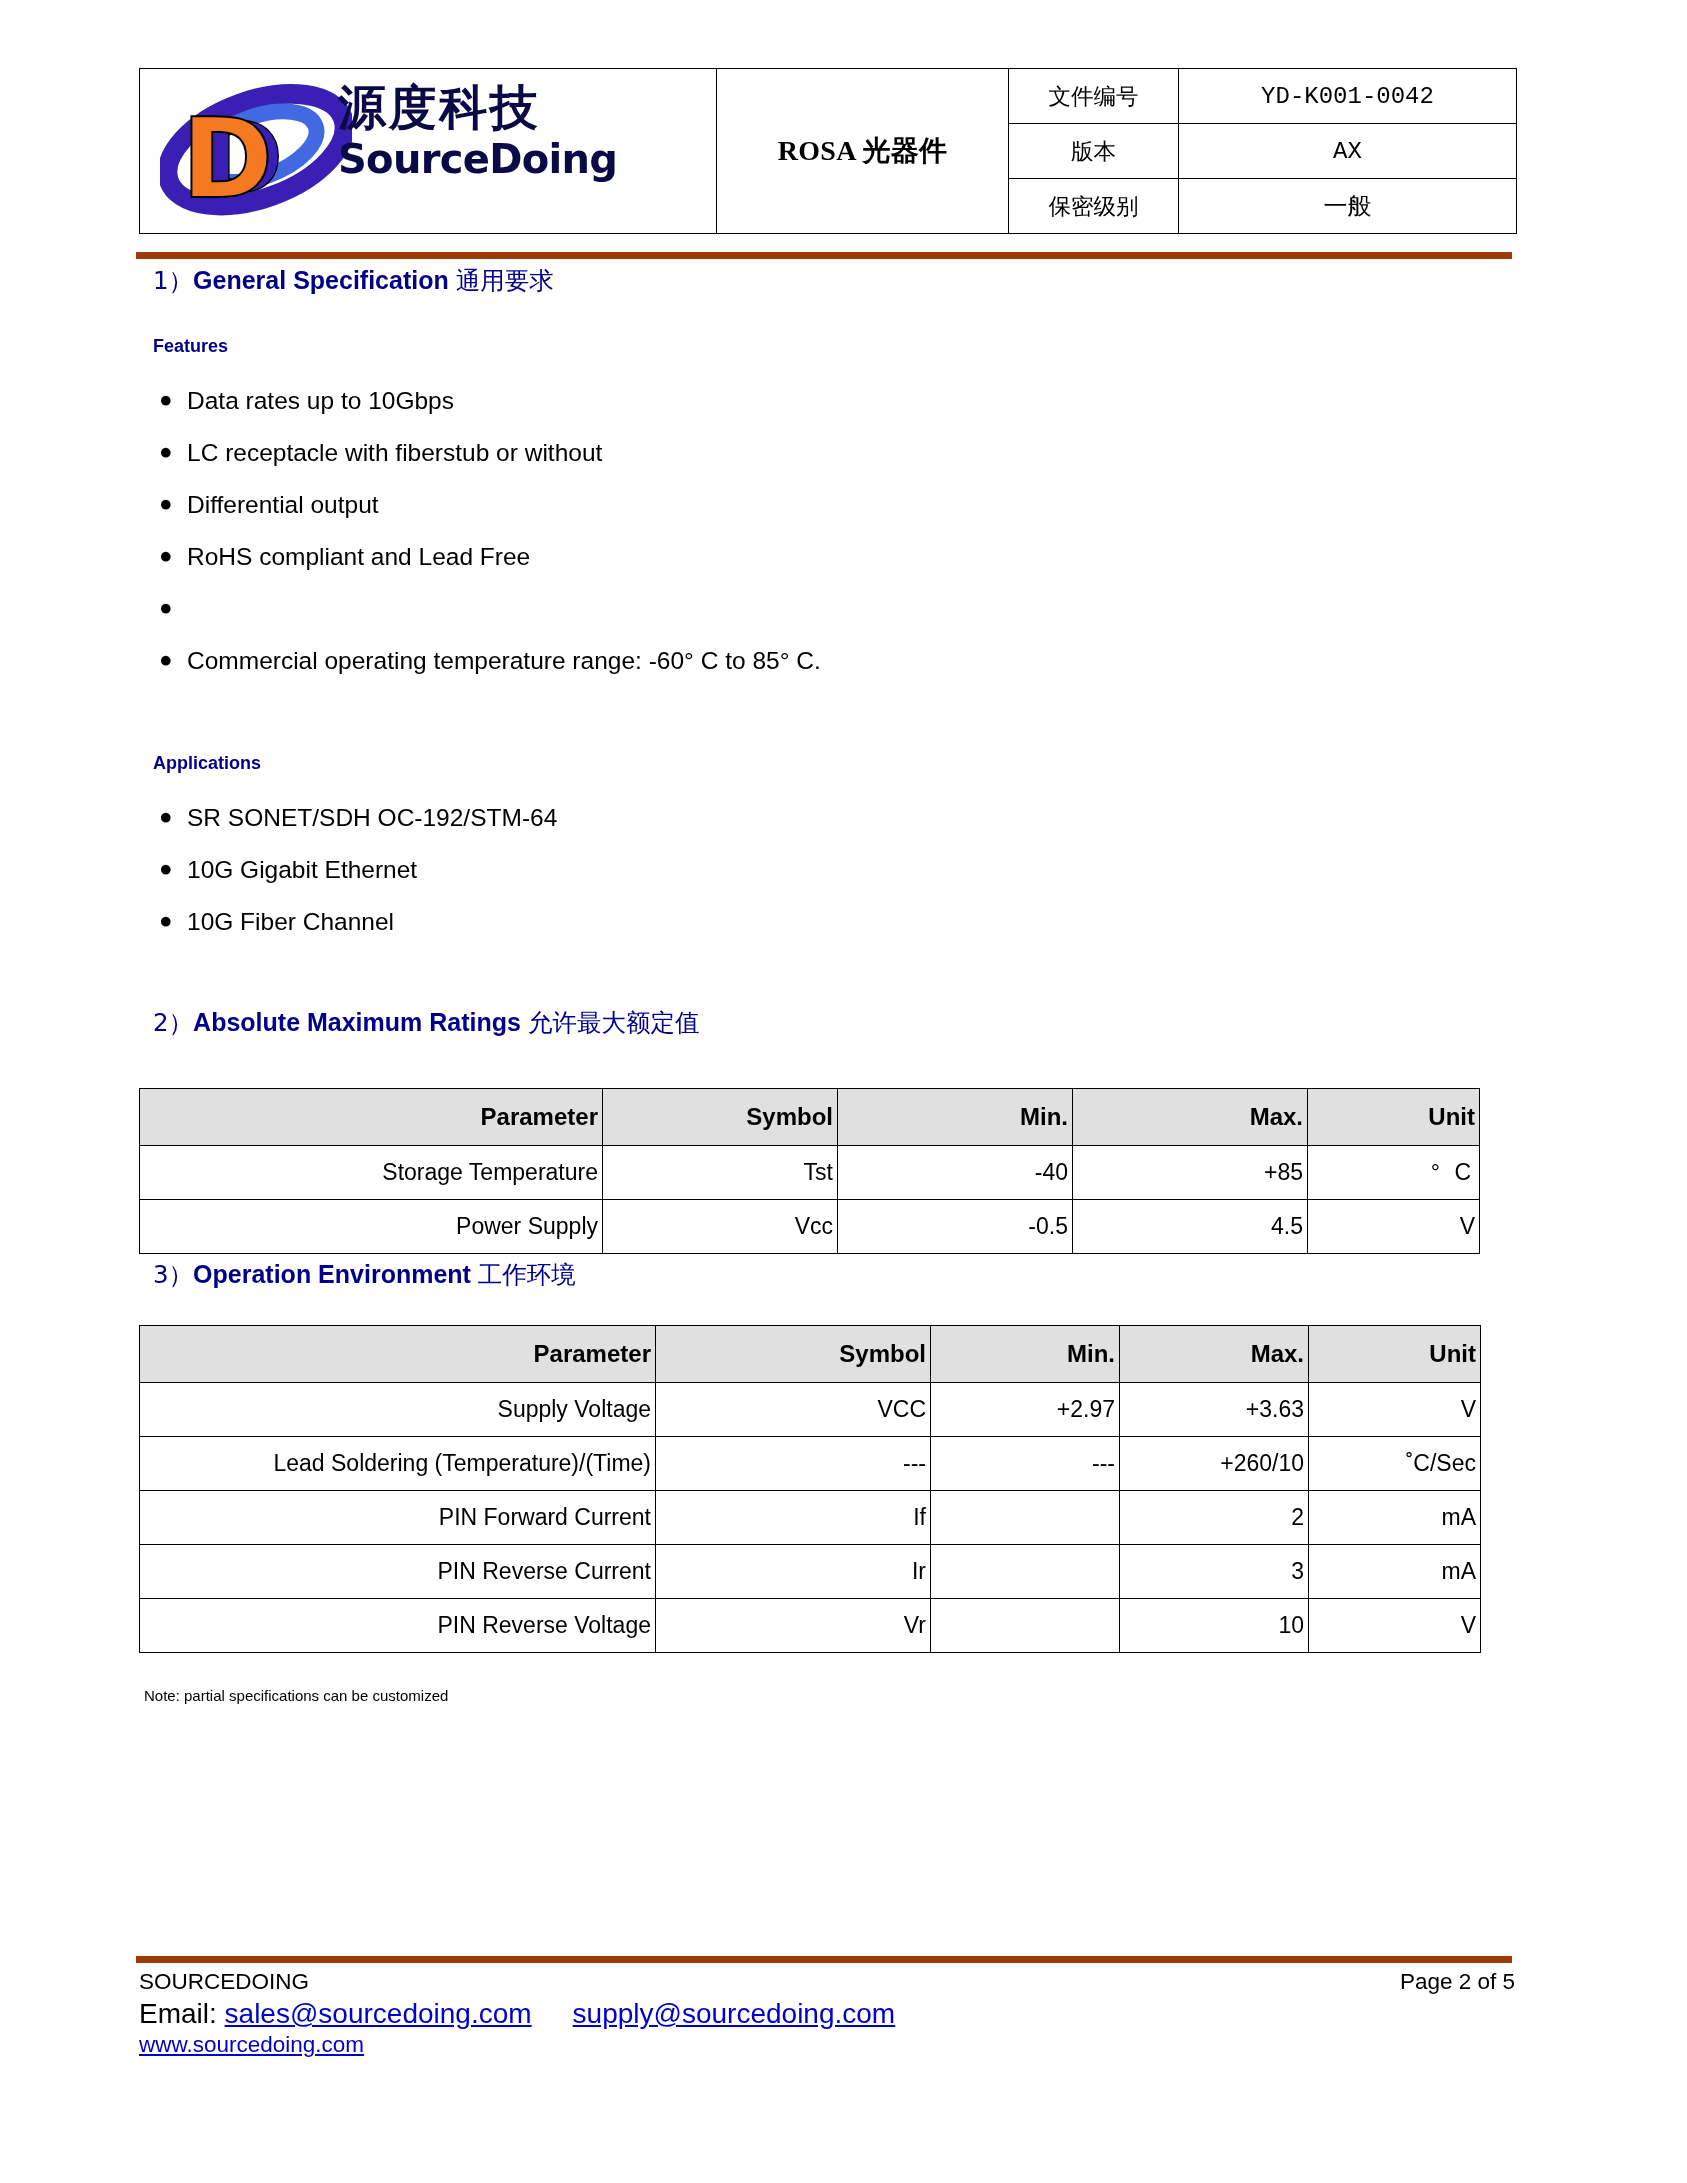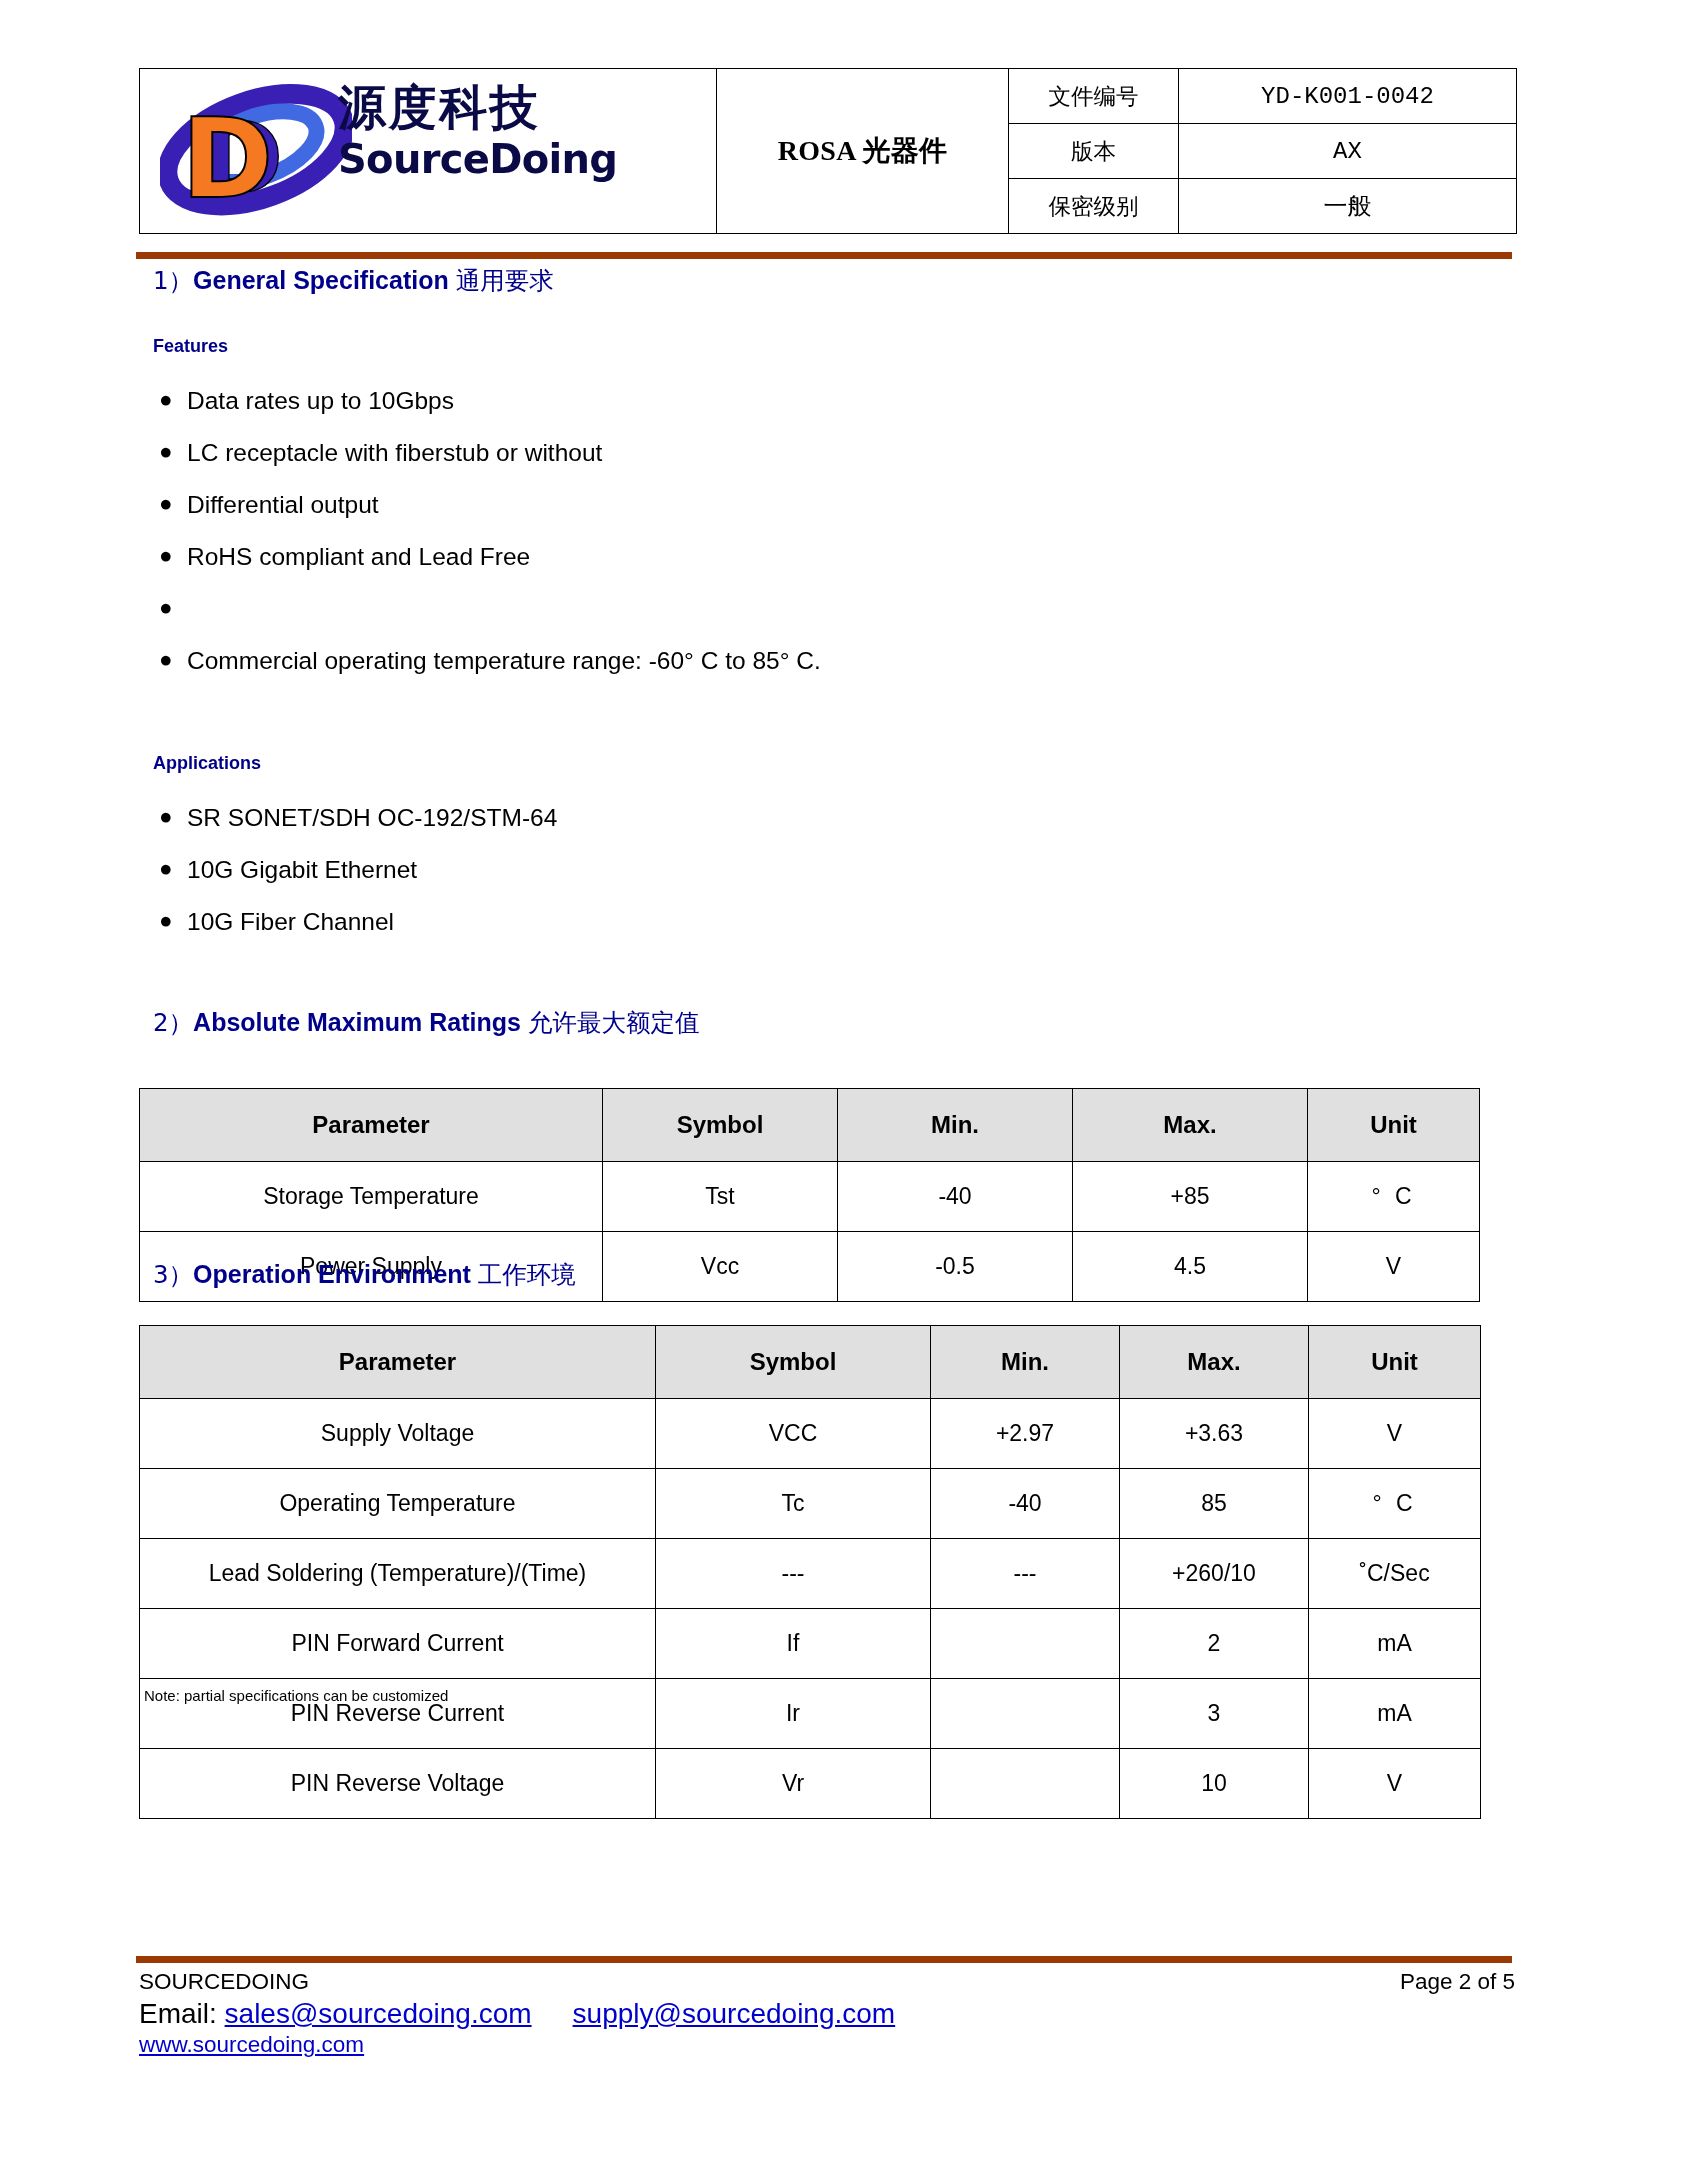--- a/index.html
+++ b/index.html
@@ -152,25 +152,25 @@
   }
 
   
   .spec-table {
     position: absolute;
     border-collapse: collapse;
     table-layout: fixed;
   }
   .spec-table th, .spec-table td {
     border: 1.3px solid #000000;
-    text-align: center;
+    text-align: right;
     vertical-align: middle;
     font-size: 23px;
     font-weight: normal;
-    padding: 12px;
+    padding: 4px;
   }
   .spec-table thead th {
     background: #E0E0E0;
     font-weight: bold;
     font-size: 24px;
     height: 48px;
   }
   .spec-table tbody td { height: 45px; }
   .deg-sp { letter-spacing: 4px; }
 
@@ -359,27 +359,20 @@
     </thead>
     <tbody>
       <tr>
         <td>Supply Voltage</td>
         <td>VCC</td>
         <td>+2.97</td>
         <td>+3.63</td>
         <td>V</td>
       </tr>
       <tr>
-        <td>Operating Temperature</td>
-        <td>Tc</td>
-        <td>-40</td>
-        <td>85</td>
-        <td class="deg-sp">° C</td>
-      </tr>
-      <tr>
         <td>Lead Soldering (Temperature)/(Time)</td>
         <td>---</td>
         <td>---</td>
         <td>+260/10</td>
         <td>˚C/Sec</td>
       </tr>
       <tr>
         <td>PIN Forward Current</td>
         <td>If</td>
         <td></td>

